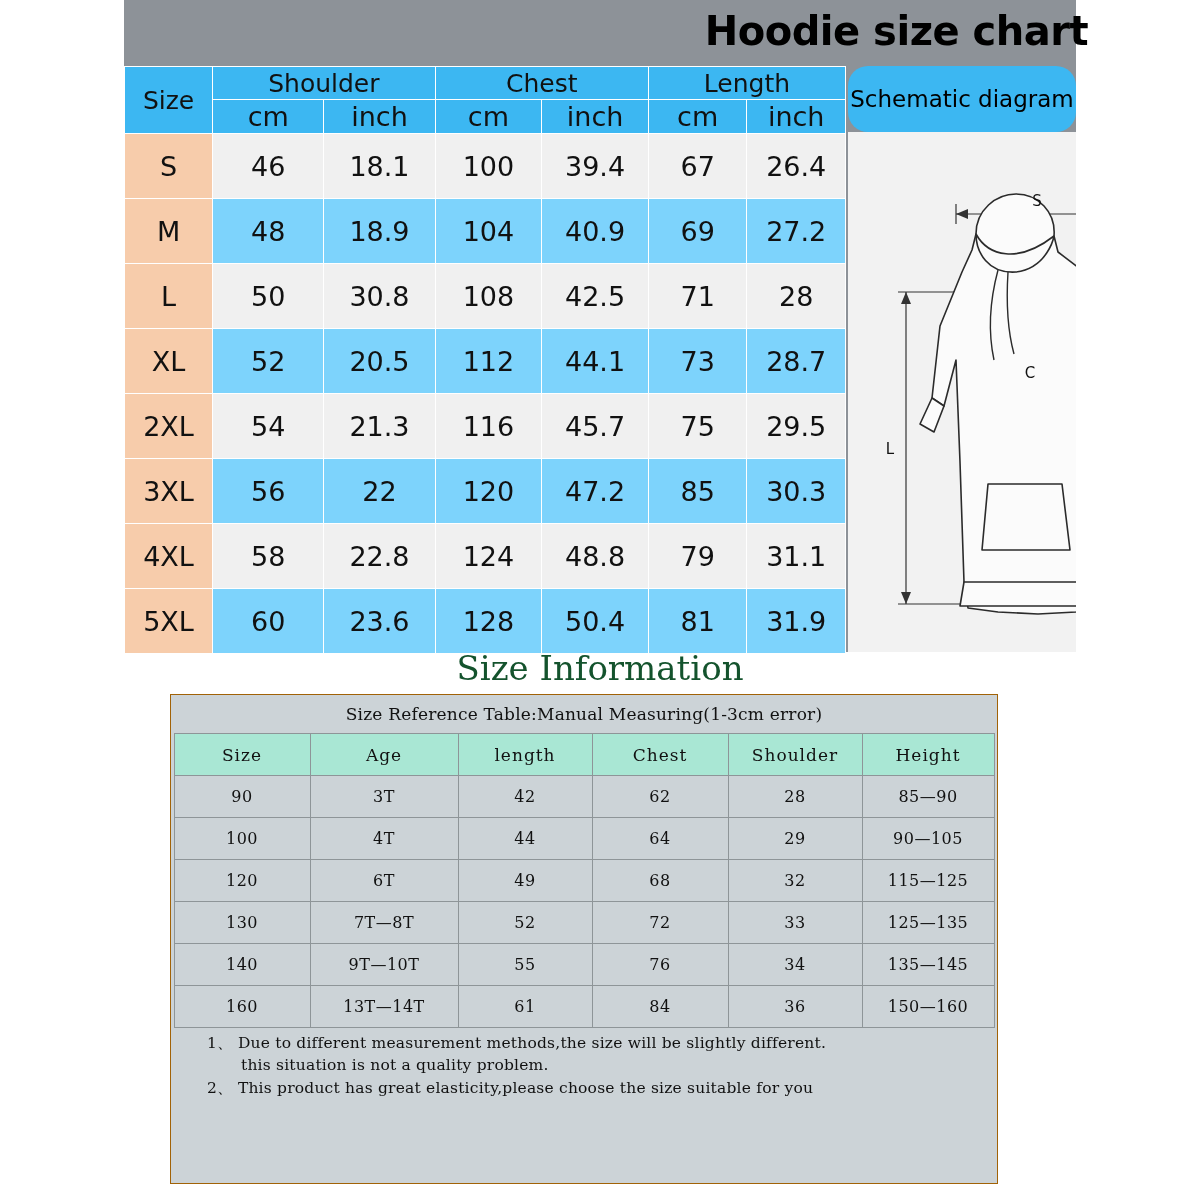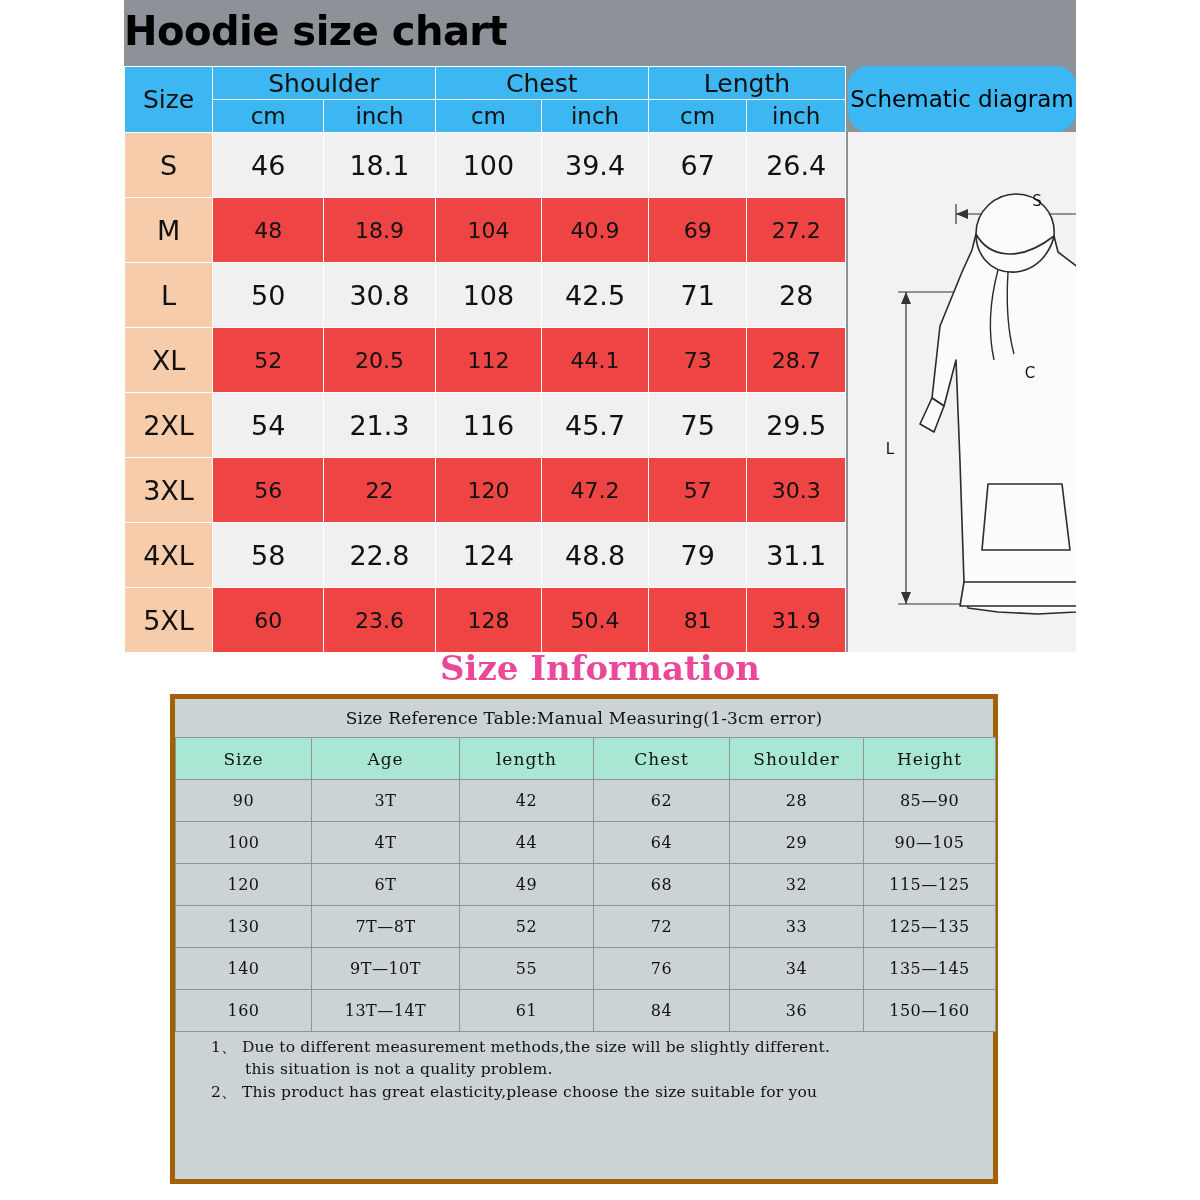--- a/index.html
+++ b/index.html
@@ -23,21 +23,21 @@
     width: 952px;
     height: 652px;
     background: #8d9298;
   }
   #chart-title {
     position: absolute;
     left: 0; top: 0;
     width: 964px;
     height: 62px;
     line-height: 62px;
-    text-align: left;
+    text-align: right;
     font-family: "DejaVu Sans", sans-serif;
     font-size: 40px;
     font-weight: bold;
     color: #000;
     letter-spacing: -0.5px;
   }
 
   #size-table {
     position: absolute;
     left: 0;
@@ -49,31 +49,31 @@
   #size-table td, #size-table th {
     border: 1px solid #ffffff;
     text-align: center;
     font-family: "DejaVu Sans", sans-serif;
     font-weight: normal;
     color: #111;
   }
   .hdr-blue {
     background: #3cb7f2;
     color: #000;
-    font-size: 23px;
+    font-size: 27px;
     height: 30px;
   }
   .hdr-blue.big { font-size: 25px; }
   .col-size {
     background: #f7ccab;
     font-size: 27px;
     height: 62px;
   }
   .cell-light { background: #f0f0f0; font-size: 27px; height: 62px; }
-  .cell-dark  { background: #ef4444; font-size: 22px; height: 62px; }
+  .cell-dark  { background: #7dd3fc; font-size: 27px; height: 62px; }
 
   #schematic-header {
     position: absolute;
     left: 724px;
     top: 66px;
     width: 228px;
     height: 66px;
     background: #3cb7f2;
     display: flex;
     align-items: center;
@@ -96,33 +96,33 @@
   
   #size-info-title {
     position: absolute;
     left: 0;
     top: 648px;
     width: 1200px;
     height: 40px;
     text-align: center;
     font-family: "DejaVu Serif", serif;
     font-size: 34px;
-    font-weight: bold;
-    color: #ec4899;
+    font-weight: normal;
+    color: #14532d;
   }
 
   
   #bottom-block {
     position: absolute;
     left: 170px;
     top: 694px;
     width: 828px;
     height: 490px;
     background: #ccd3d7;
-    border: 5px solid #a16207;
+    border: 1px solid #a16207;
     box-sizing: border-box;
   }
   #ref-caption {
     height: 38px;
     line-height: 38px;
     text-align: center;
     font-family: "DejaVu Serif", serif;
     font-size: 17px;
     color: #111;
     letter-spacing: 0.2px;
@@ -242,21 +242,21 @@
         <td class="cell-light">45.7</td>
         <td class="cell-light">75</td>
         <td class="cell-light">29.5</td>
       </tr>
       <tr>
         <td class="col-size">3XL</td>
         <td class="cell-dark">56</td>
         <td class="cell-dark">22</td>
         <td class="cell-dark">120</td>
         <td class="cell-dark">47.2</td>
-        <td class="cell-dark">57</td>
+        <td class="cell-dark">85</td>
         <td class="cell-dark">30.3</td>
       </tr>
       <tr>
         <td class="col-size">4XL</td>
         <td class="cell-light">58</td>
         <td class="cell-light">22.8</td>
         <td class="cell-light">124</td>
         <td class="cell-light">48.8</td>
         <td class="cell-light">79</td>
         <td class="cell-light">31.1</td>

